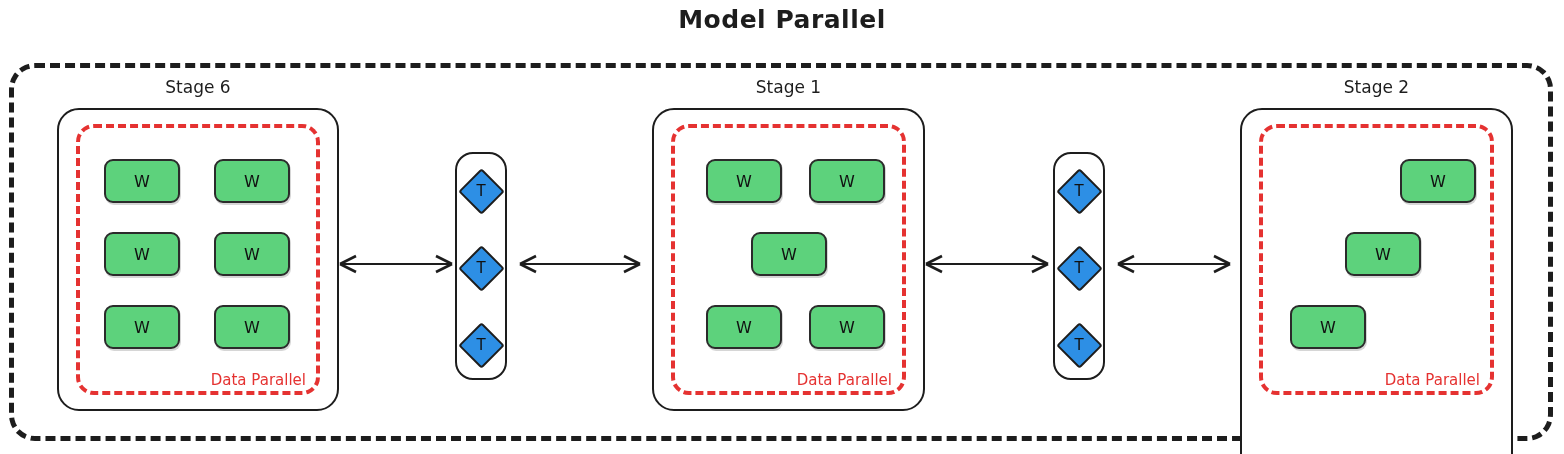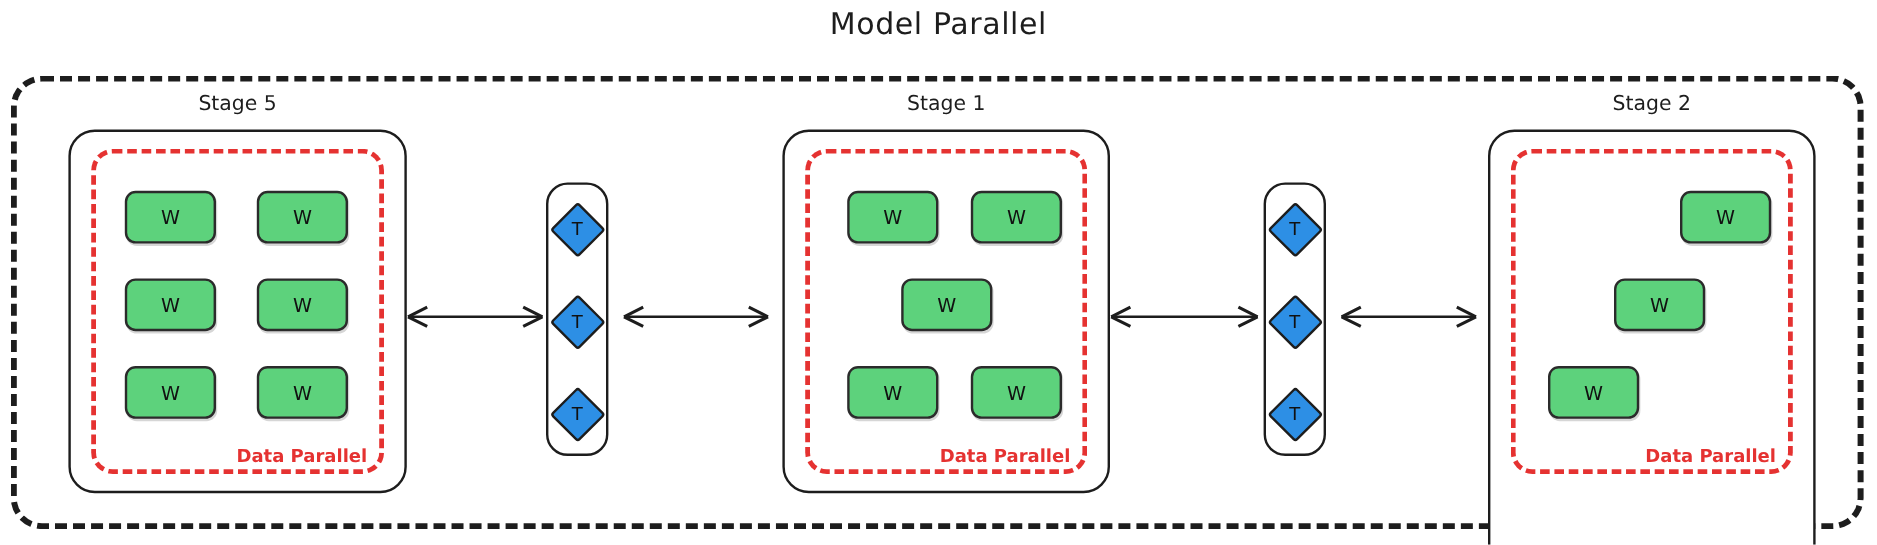--- a/index.html
+++ b/index.html
@@ -19,21 +19,21 @@
   }
 
   
   #diagram-title {
     position: absolute;
     left: 0;
     top: 5px;
     width: 1564px;
     text-align: center;
     font-size: 25px;
-    font-weight: 400;
+    font-weight: 700;
     color: #1d1d1d;
     letter-spacing: 0.5px;
     font-family: "DejaVu Sans", sans-serif;
   }
 
   
   #model-parallel-frame {
     position: absolute;
     left: 9px;
     top: 63px;
@@ -68,21 +68,20 @@
     border: 2.4px solid #1d1d1d;
     border-radius: 22px;
     background: #ffffff;
     box-sizing: border-box;
   }
   .data-parallel-box {
     position: absolute;
     border: 4.5px dashed #e53231;
     border-radius: 18px;
     box-sizing: border-box;
-    font-weight: bold;
   }
   .data-parallel-label {
     position: absolute;
     right: 10px;
     bottom: 2px;
     font-size: 15px;
     color: #e53231;
     white-space: nowrap;
   }
 
@@ -159,21 +158,21 @@
 <body>
 
 <div id="canvas">
 
   <div id="diagram-title">Model Parallel</div>
 
   <div id="model-parallel-frame"></div>
 
   <div class="stage-group" style="left:57px; top:108px; width:282px; height:303px;">
 
-    <div class="stage-label">Stage 5</div>
+    <div class="stage-label">Stage 6</div>
 
     <div class="stage-box"></div>
 
     <div class="data-parallel-box" style="left:19px; top:16px; width:244px; height:271px;">
       <div class="data-parallel-label">Data Parallel</div>
     </div>
 
     <div class="worker-node" style="left:47px;  top:51px;">
         <span>W</span>
       </div>

